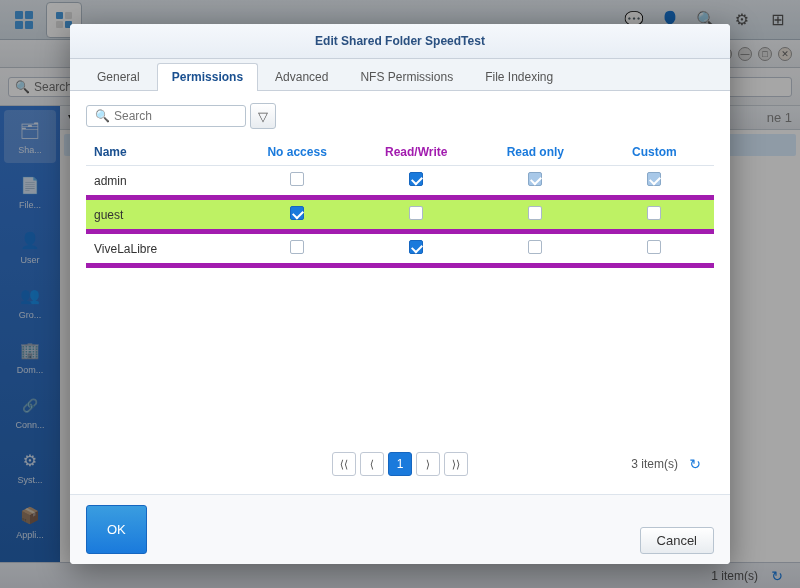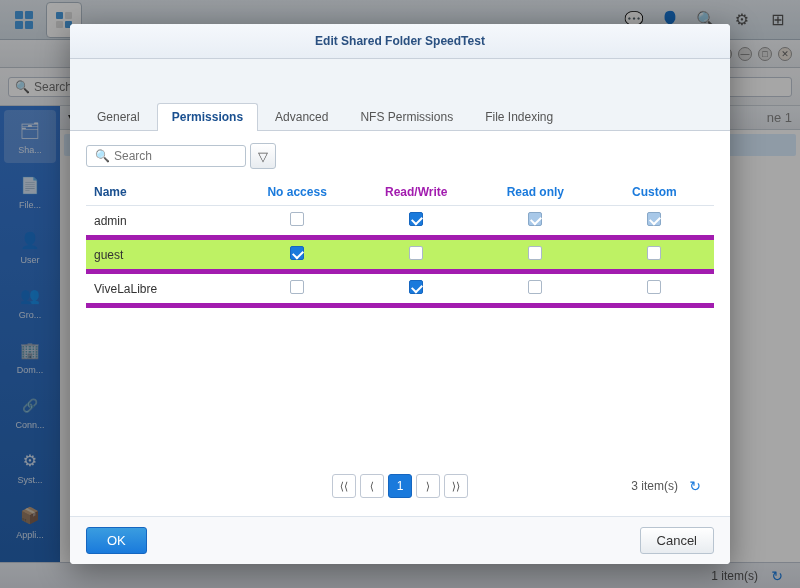--- a/index.html
+++ b/index.html
@@ -282,21 +282,20 @@
     }
     .tab {
       padding: 6px 14px;
       font-size: 12px;
       color: #555;
       cursor: pointer;
       border-radius: 3px 3px 0 0;
       border: 1px solid transparent;
       border-bottom: none;
       background: transparent;
-      margin-top: 40px;
     }
     .tab.active {
       background: white;
       border-color: #c8d0da;
       border-bottom-color: white;
       color: #1a5090;
       font-weight: 600;
       margin-bottom: -1px;
     }
 
@@ -520,20 +519,21 @@
       font-weight: 500;
     }
     .btn-cancel {
       background: linear-gradient(to bottom, #fff, #e8ecf0);
       border: 1px solid #b8c4d0;
       color: #333;
       border-radius: 3px;
       padding: 5px 16px;
       font-size: 13px;
       cursor: pointer;
+      margin-top: 22px;
     }
 
     
     .status-bar {
       position: absolute;
       bottom: 0;
       left: 0;
       right: 0;
       height: 26px;
       background: linear-gradient(to bottom, #e8ecf2, #dce0e8);

